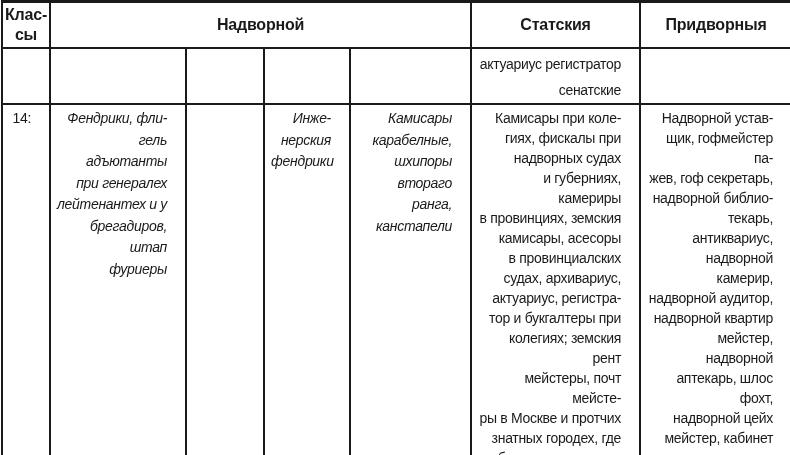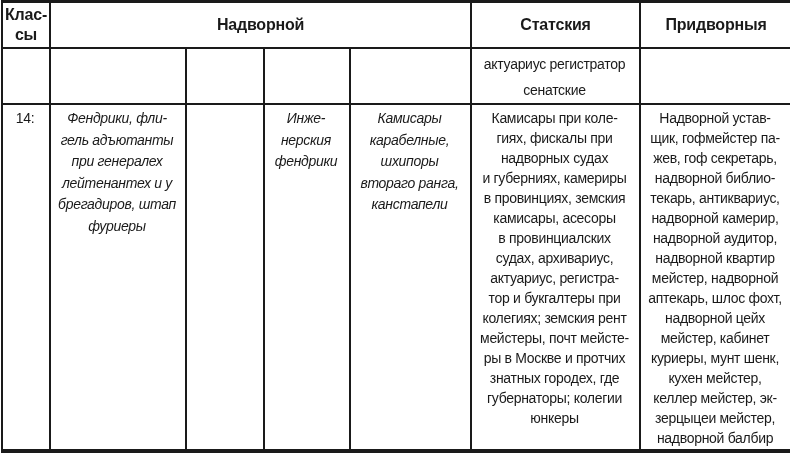--- a/index.html
+++ b/index.html
@@ -21,22 +21,22 @@
     height: 453px;
     margin: 0 1px;
     border-top: 3px solid #1a1a1a;
     border-bottom: 4px solid #1a1a1a;
     border-left: 2px solid #1a1a1a;
     border-right: 2px solid #1a1a1a;
   }
   th, td {
     border: 2px solid #1a1a1a;
     vertical-align: top;
-    text-align: center;
-    padding: 3px 8px 0 6px;
+    text-align: right;
+    padding: 3px 18px 0 6px;
     white-space: pre-line;
     overflow: hidden;
     font-size: 14px;
     letter-spacing: -0.3px;
     line-height: 20px;
   }
   thead th {
     font-weight: bold;
     font-size: 16px;
     line-height: 20px;

